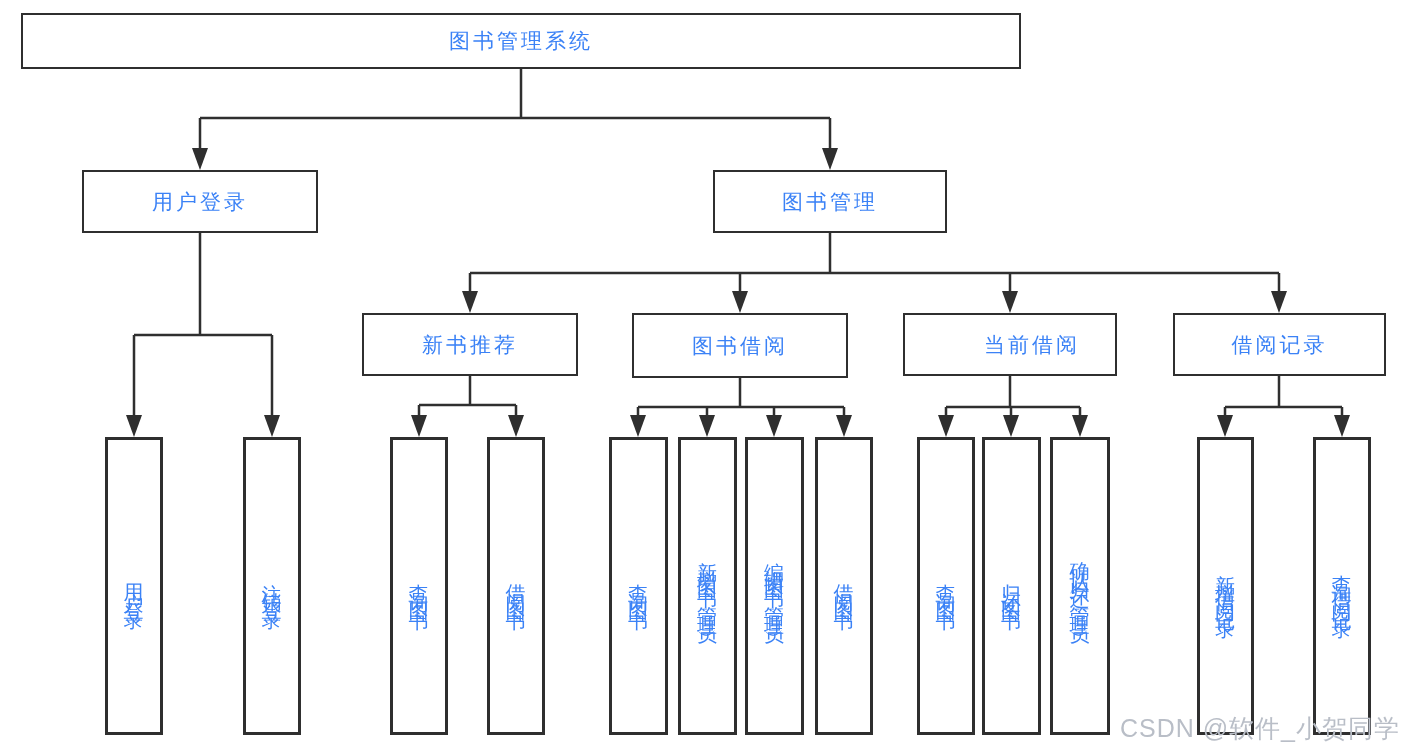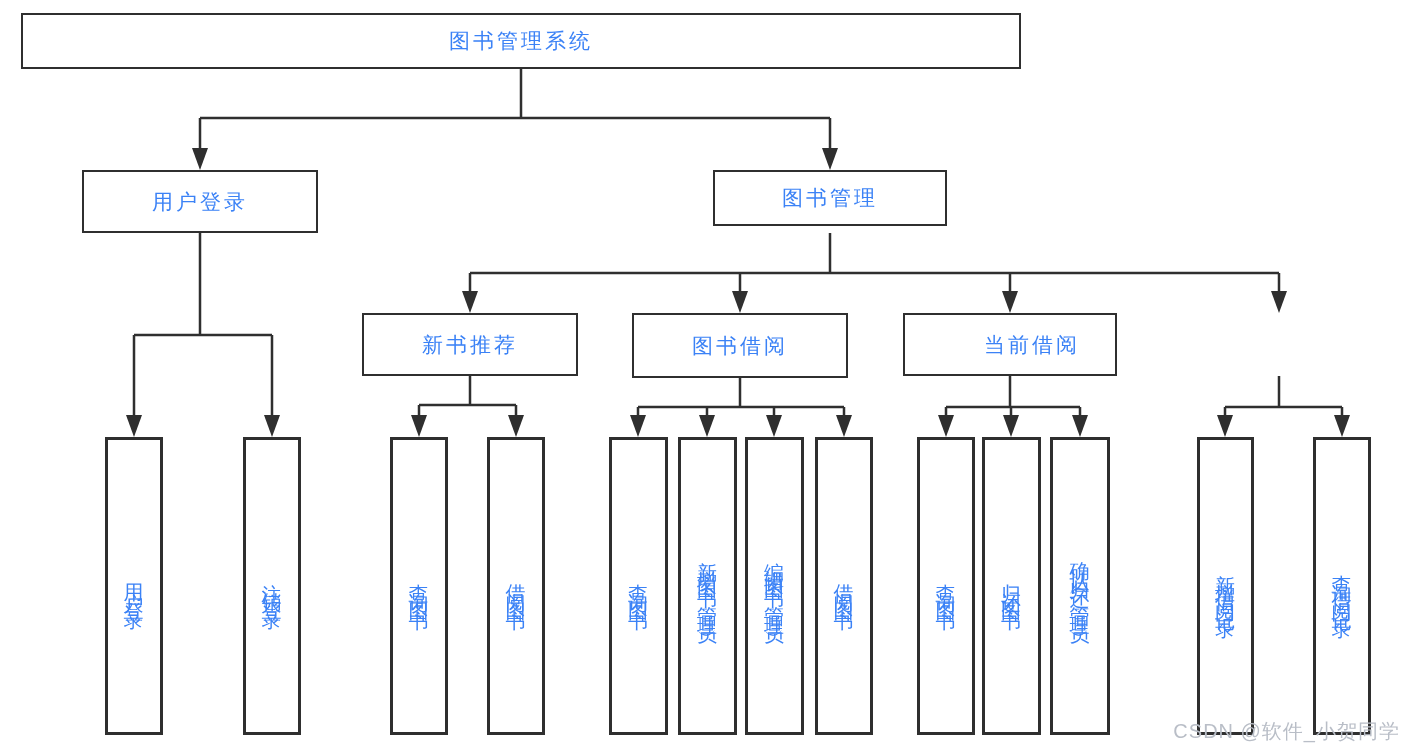--- a/index.html
+++ b/index.html
@@ -42,21 +42,21 @@
     border: 3px solid #2f2f2f;
     writing-mode: vertical-rl;
     font-size: 20px;
     letter-spacing: 9px;
     line-height: 1;
   }
   .watermark {
     position: absolute;
     right: 5px;
     bottom: 2px;
-    font-size: 20px;
+    font-size: 25px;
     color: #b9bec7;
     z-index: 3;
     letter-spacing: 1px;
     white-space: nowrap;
   }
 </style>
 </head>
 <body>
 
 <div class="canvas">
@@ -97,25 +97,26 @@
       <polygon points="1003,415 1019,415 1011,437"></polygon>
       <polygon points="1072,415 1088,415 1080,437"></polygon>
       <polygon points="1217,415 1233,415 1225,437"></polygon>
       <polygon points="1334,415 1350,415 1342,437"></polygon>
     </g>
   </svg>
 
   <div class="box h" style="left:21px; top:13px; width:1000px; height:56px;">图书管理系统</div>
 
   <div class="box h" style="left:82px; top:170px; width:236px; height:63px;">用户登录</div>
-  <div class="box h" style="left:713px; top:170px; width:234px; height:56px;">图书管理</div>
+  <div class="box h" style="left:713px; top:170px; width:234px; height:63px;">图书管理</div>
 
   <div class="box h" style="left:362px; top:313px; width:216px; height:63px;">新书推荐</div>
   <div class="box h" style="left:632px; top:313px; width:216px; height:65px;">图书借阅</div>
   <div class="box h" style="left:903px; top:313px; width:214px; height:63px;padding-left:44px;">当前借阅</div>
+  <div class="box h" style="left:1173px; top:313px; width:213px; height:63px;">借阅记录</div>
 
   <div class="box v" style="left:105px; top:437px; width:58px; height:298px;">用户登录</div>
   <div class="box v" style="left:243px; top:437px; width:58px; height:298px;">注销登录</div>
 
   <div class="box v" style="left:390px; top:437px; width:58px; height:298px;">查询图书</div>
   <div class="box v" style="left:487px; top:437px; width:58px; height:298px;">借阅图书</div>
 
   <div class="box v" style="left:609px; top:437px; width:59px; height:298px;">查询图书</div>
   <div class="box v" style="left:678px; top:437px; width:59px; height:298px;">新增图书（管理员）</div>
   <div class="box v" style="left:745px; top:437px; width:59px; height:298px;">编辑图书（管理员）</div>

